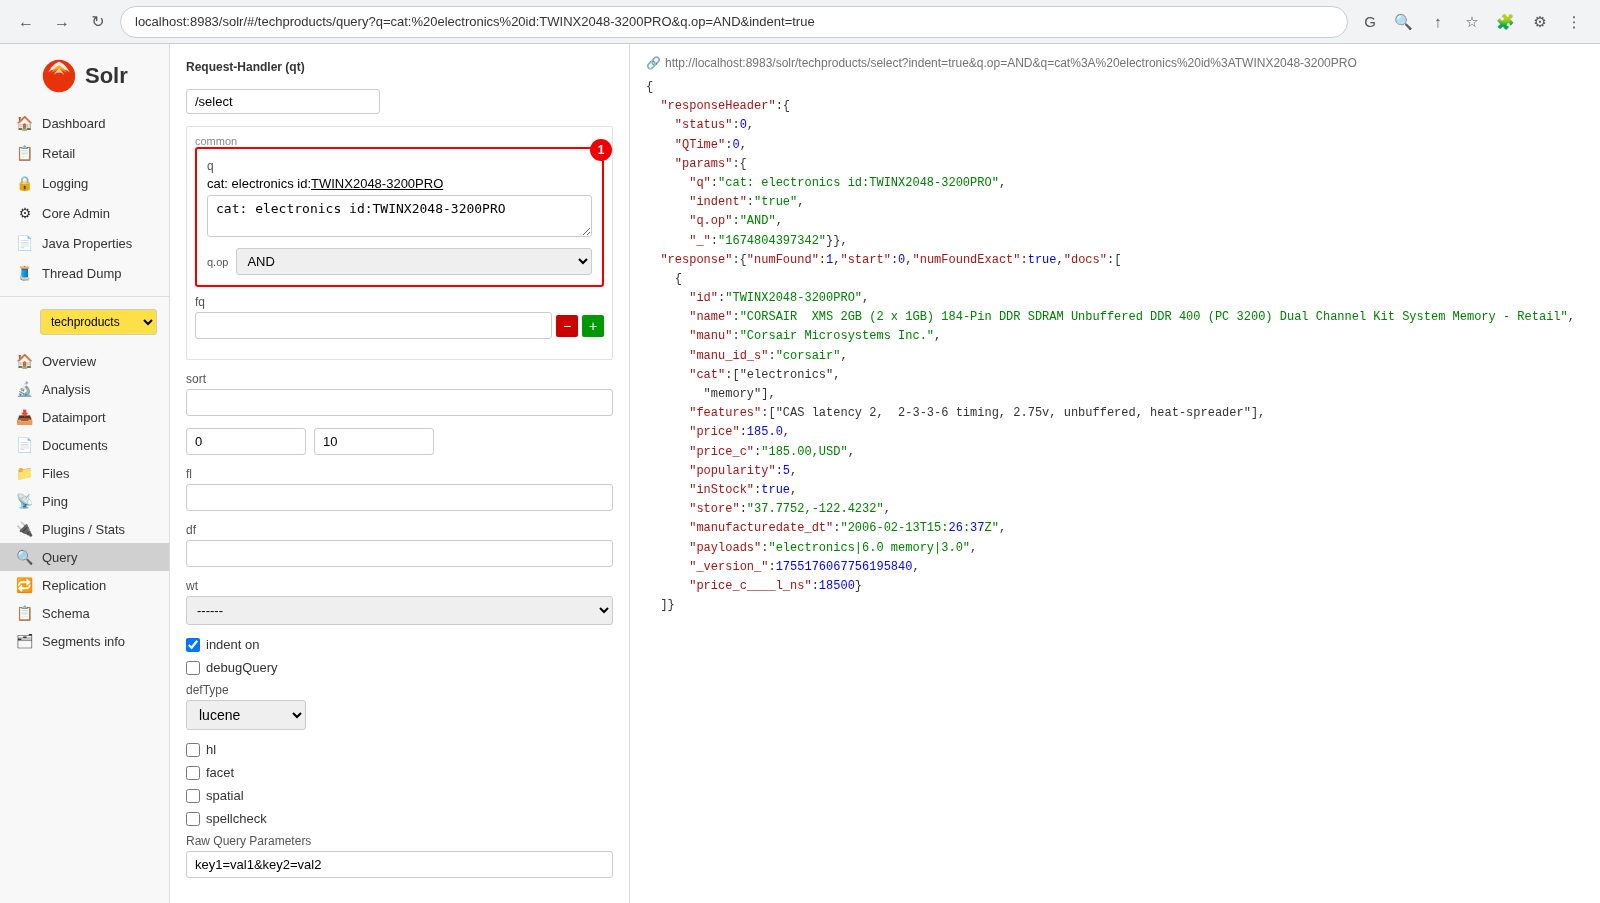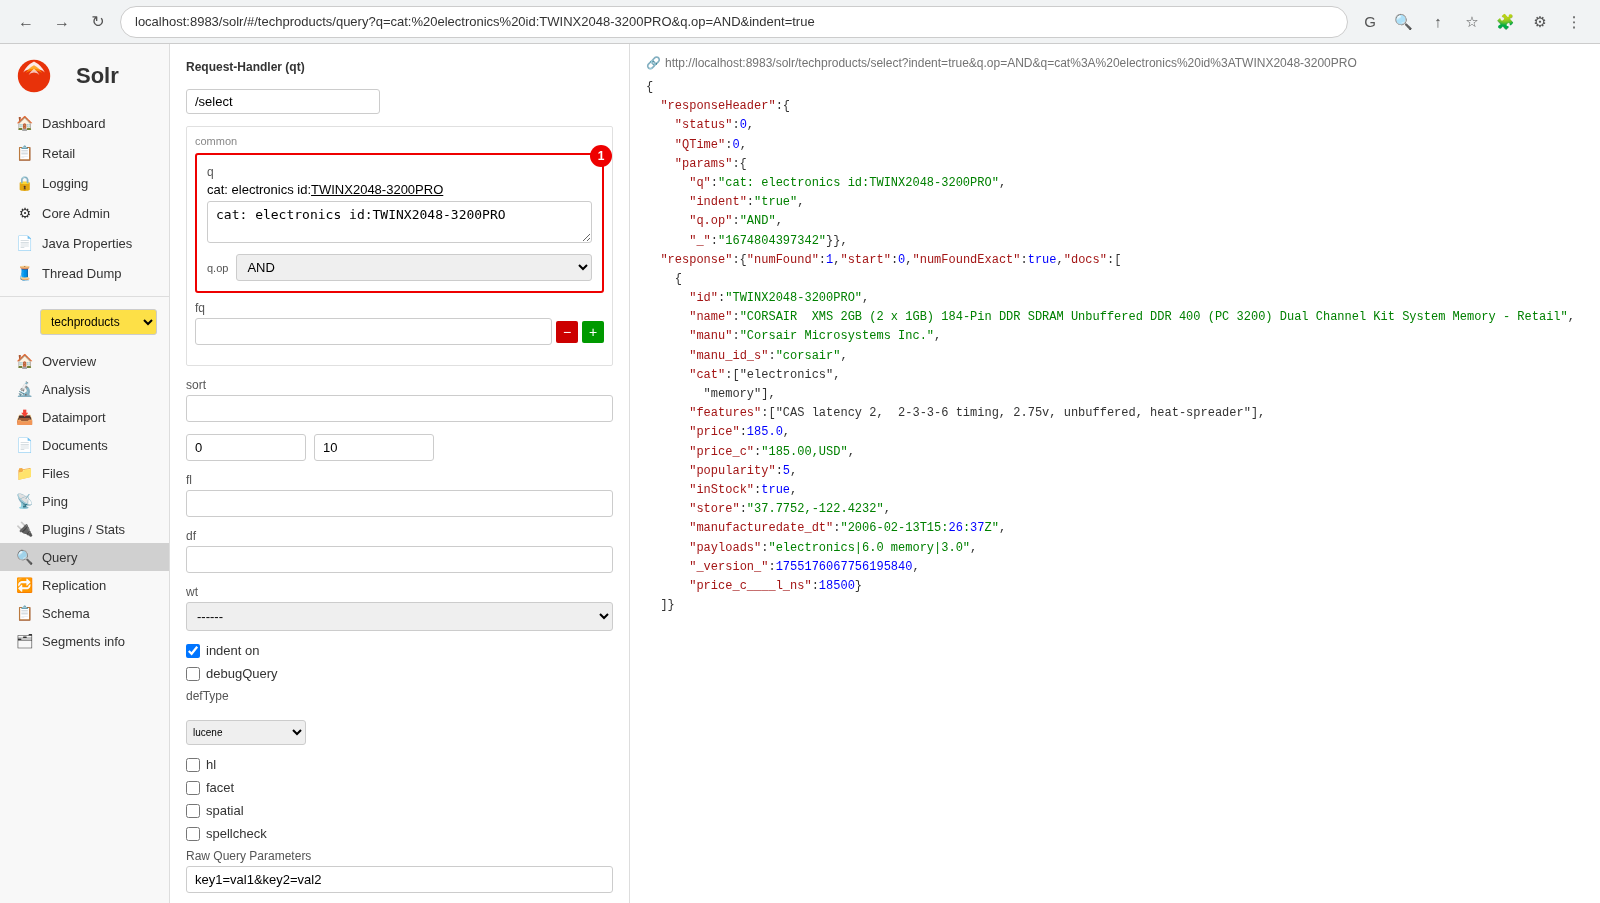--- a/index.html
+++ b/index.html
@@ -55,21 +55,22 @@
       background: #f8f8f8;
       border-right: 1px solid #ddd;
       overflow-y: auto;
       display: flex;
       flex-direction: column;
     }
     .sidebar-logo {
       padding: 14px 16px 10px;
       display: flex;
       align-items: center;
-      gap: 24px;
+      gap: 8px;
+      margin-left: 25px;
     }
     .solr-logo-text {
       font-size: 22px;
       font-weight: bold;
       color: #333;
     }
     .solr-logo-icon {
       width: 36px; height: 36px;
     }
     .sidebar-nav { padding: 4px 0; }
@@ -170,21 +171,20 @@
 
     .common-section {
       border: 1px solid #e0e0e0;
       padding: 8px;
       margin-bottom: 12px;
       border-radius: 2px;
     }
     .common-label {
       font-size: 11px;
       color: #888;
-      margin-bottom: 6px;
     }
 
     .q-section {
       border: 2px solid #e00;
       padding: 10px;
       border-radius: 3px;
       position: relative;
       margin-bottom: 8px;
     }
     .q-badge {
@@ -256,26 +256,25 @@
       align-items: center;
       gap: 6px;
       margin-bottom: 8px;
     }
     .checkbox-row input[type=checkbox] {
       width: 14px; height: 14px;
     }
     .checkbox-label { font-size: 13px; color: #333; }
 
     .deftype-select {
-      padding: 5px 2px;
-      border: 1px solid #ccc;
-      border-radius: 3px;
-      font-size: 10px;
+      padding: 5px 8px;
+      border: 1px solid #ccc;
+      border-radius: 3px;
+      font-size: 14px;
       width: 120px;
-      margin-top: 14px;
     }
 
     .raw-input {
       width: 100%;
       padding: 5px 8px;
       border: 1px solid #ccc;
       border-radius: 3px;
       font-size: 13px;
     }
 

